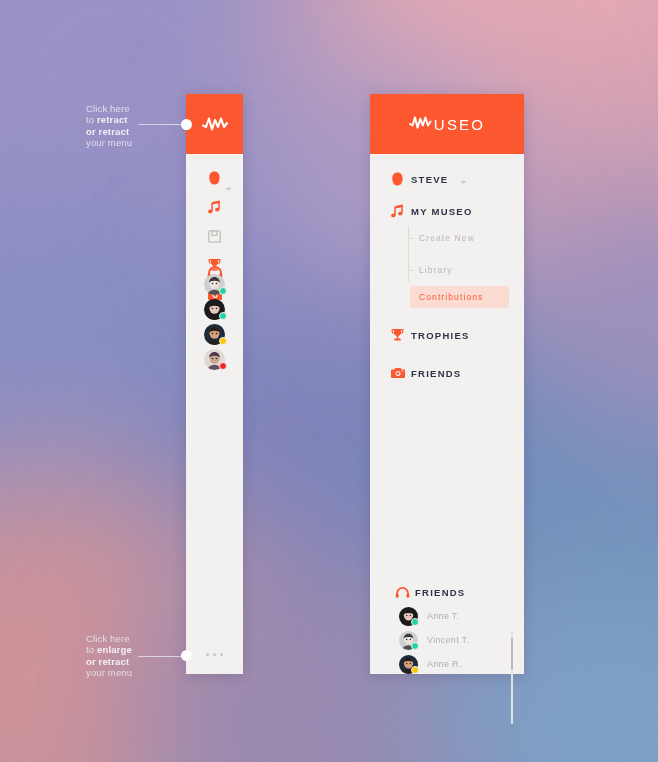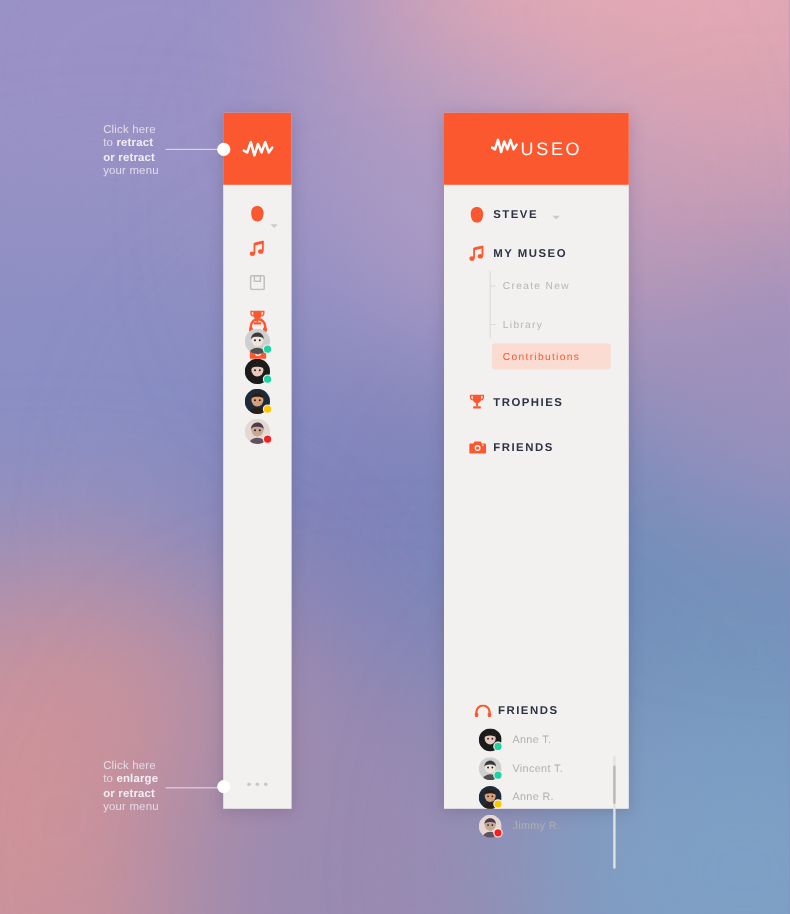--- a/index.html
+++ b/index.html
@@ -601,38 +601,20 @@
                     <rect width="19" height="19" fill="#1d2a3a"></rect>
                     <ellipse cx="9.5" cy="8.2" rx="4.6" ry="5.2" fill="#d8a07a"></ellipse>
                     <path d="M4.6 8.4c0-3.6 2.2-5.6 4.9-5.6s4.9 2 4.9 5.6c0-1.6-2-2.4-4.9-2.4S4.6 6.8 4.6 8.4z" fill="#2b1d14"></path>
                     <ellipse cx="9.5" cy="19.6" rx="6.6" ry="5.4" fill="#2b1d14" opacity="0.85"></ellipse>
                     <circle cx="7.7" cy="8.6" r="0.75" fill="#23201f"></circle>
                     <circle cx="11.3" cy="8.6" r="0.75" fill="#23201f"></circle>
                   </g>
                 </svg><span class="status" style="background:#ffc700;"></span></span>
               <span class="friend-name">Anne R.</span>
             </div>
-            <div class="friend-row">
-              <span class="avatar"><svg width="19" height="19" viewBox="0 0 19 19">
-                  <defs>
-                    <clipPath id="cpJimmyR19">
-                      <circle cx="9.5" cy="9.5" r="9.5"></circle>
-                    </clipPath>
-                  </defs>
-                  <g clip-path="url(#cpJimmyR19)">
-                    <rect width="19" height="19" fill="#e4d9d2"></rect>
-                    <ellipse cx="9.5" cy="8.2" rx="4.6" ry="5.2" fill="#c8a894"></ellipse>
-                    <path d="M4.6 8.4c0-3.6 2.2-5.6 4.9-5.6s4.9 2 4.9 5.6c0-1.6-2-2.4-4.9-2.4S4.6 6.8 4.6 8.4z" fill="#4a3a4e"></path>
-                    <ellipse cx="9.5" cy="19.6" rx="6.6" ry="5.4" fill="#4a3a4e" opacity="0.85"></ellipse>
-                    <circle cx="7.7" cy="8.6" r="0.75" fill="#23201f"></circle>
-                    <circle cx="11.3" cy="8.6" r="0.75" fill="#23201f"></circle>
-                  </g>
-                </svg><span class="status" style="background:#f72020;"></span></span>
-              <span class="friend-name">Jimmy R.</span>
-            </div>
           </div>
         <div class="scroll-track">
           <div class="scroll-thumb"></div>
         </div>
       </div>
     </div>
   </div>
 </div>
 
 </body></html>

